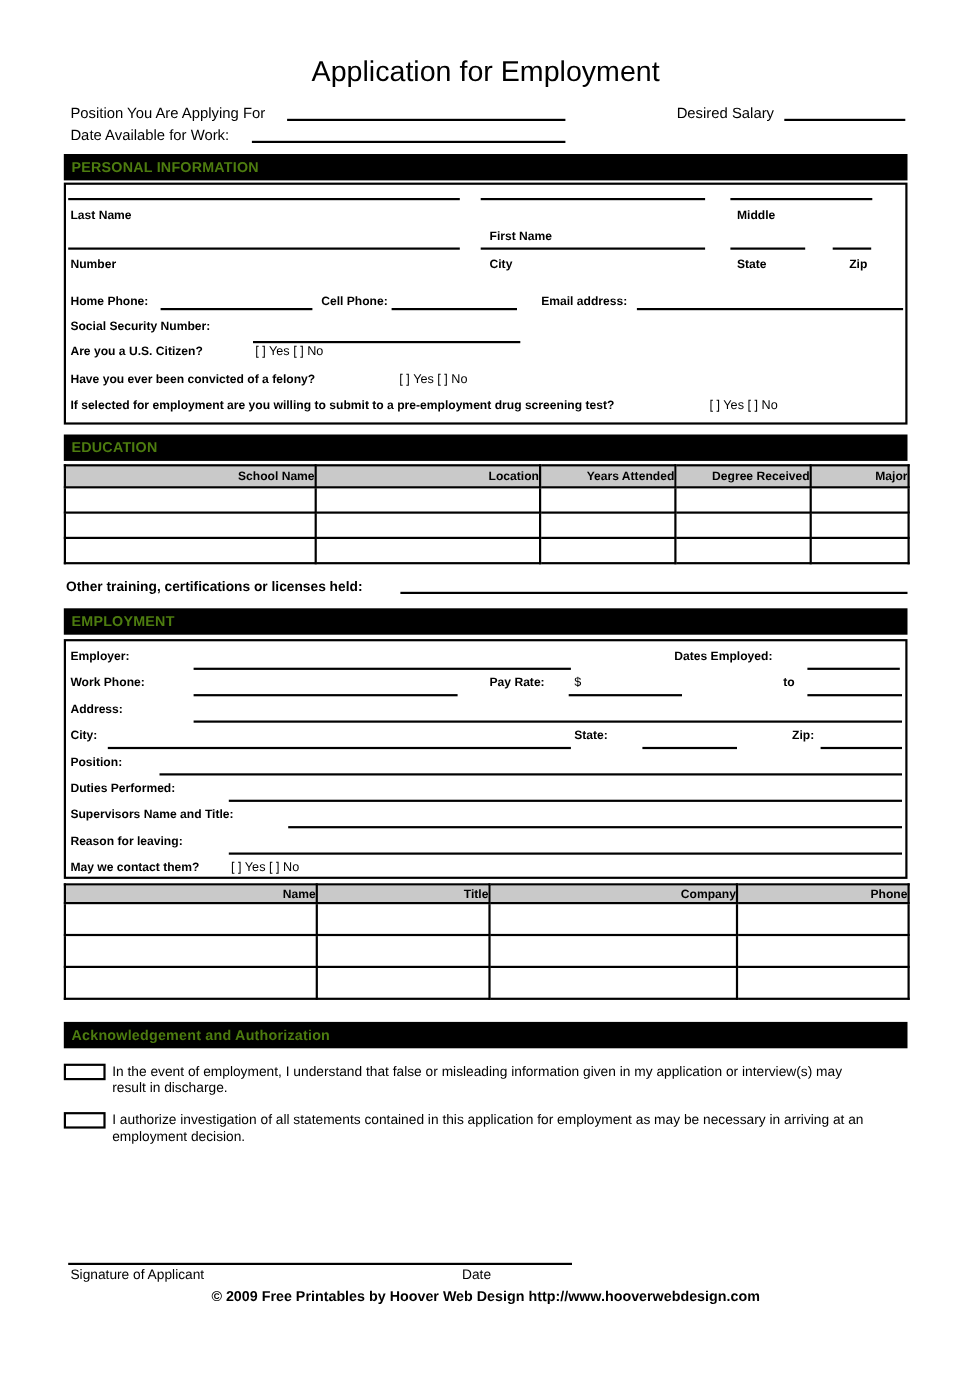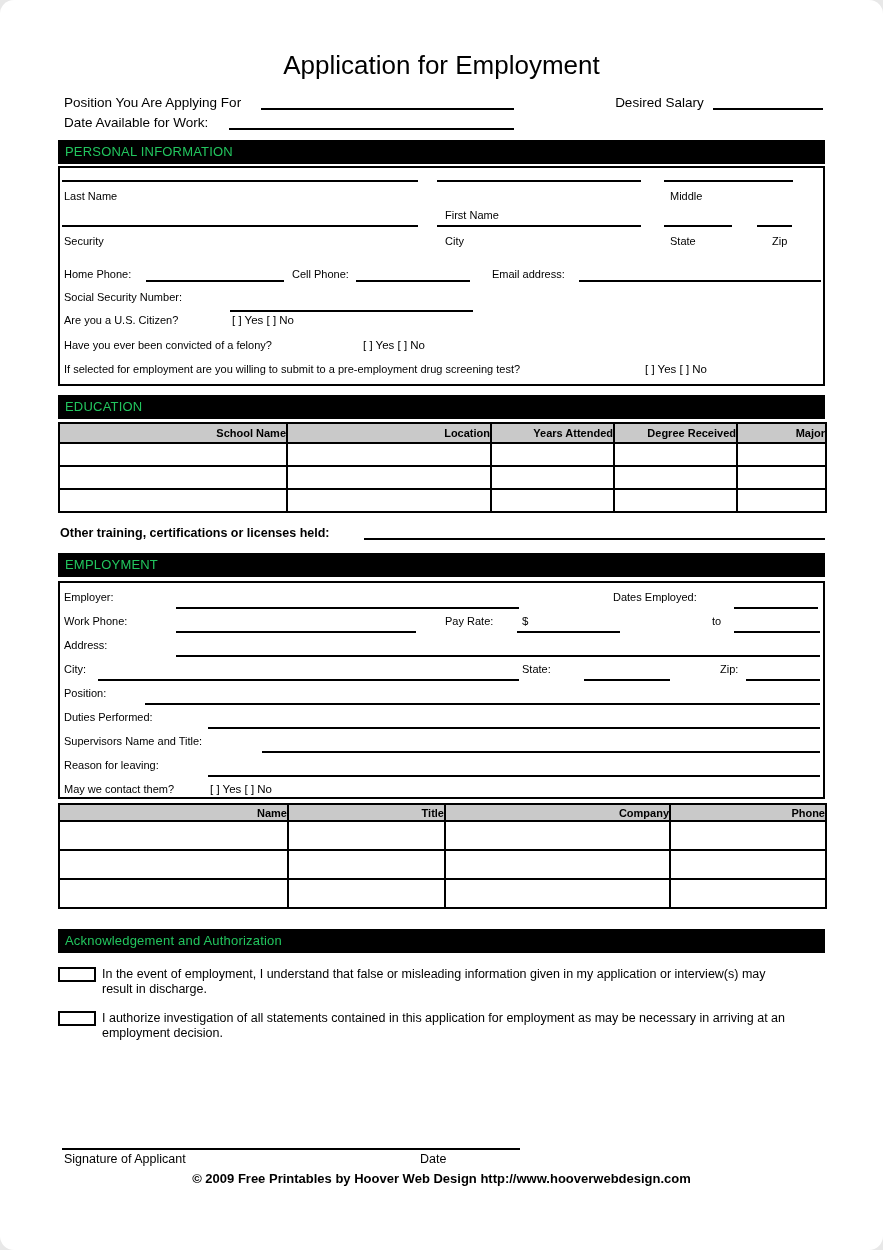--- a/index.html
+++ b/index.html
@@ -2,38 +2,37 @@
 <html><head>
 <meta charset="utf-8">
 <style>
   * { margin:0; padding:0; box-sizing:border-box; }
   html,body { background:#e8e8e8; }
   .page {
     position:relative; width:883px; height:1250px; margin:0 auto;
     background:#ffffff; color:#000;
     font-family:"Liberation Sans", sans-serif;
     overflow:hidden;
-    border-radius:14px;
   }
   .content { position:absolute; left:58px; top:0; width:767px; }
   .title { text-align:center; font-size:26px; font-weight:400; margin-top:48px; line-height:34px; }
 
   .toprow { display:flex; align-items:flex-start; font-size:13.5px; }
   .toprow .lbl { white-space:nowrap; }
   .wl-inline { display:inline-block; height:15px; border-bottom:2px solid #000; }
 
   .sec-bar {
-    background:#000; color:#22c55e; font-weight:normal; font-size:13px;
+    background:#000; color:#4d7c0f; font-weight:bold; font-size:13px;
     height:24px; line-height:24px; padding-left:7px; letter-spacing:.2px;
   }
 
   .fbox { position:relative; border:2px solid #000; background:#fff; }
   .abs { position:absolute; }
   .wl { position:absolute; height:0; border-bottom:2px solid #000; }
-  .bl { font-weight:normal; font-size:11px; white-space:nowrap; }
+  .bl { font-weight:bold; font-size:11px; white-space:nowrap; }
   .yn { font-size:11.5px; white-space:nowrap; }
 
   table { border-collapse:collapse; table-layout:fixed; width:767px; margin-top:3px; }
   th, td { border:2px solid #000; overflow:hidden; }
   th { background:#c9c9c9; font-size:11px; font-weight:bold; height:20px; text-align:right; }
   .edu-table td { height:23px; }
   .ref-table th { height:17px; }
   .ref-table td { height:29px; }
 
   .training-row { display:flex; align-items:flex-end; margin-top:13px; }
@@ -73,21 +72,21 @@
       <div class="wl" style="left:377px; top:12px; width:204px;"></div>
       <div class="wl" style="left:604px; top:12px; width:129px;"></div>
       <span class="abs bl" style="left:4px;   top:22px;">Last Name</span>
       <span class="abs bl" style="left:385px; top:22px;margin-top:19px;">First Name</span>
       <span class="abs bl" style="left:610px; top:22px;">Middle</span>
 
       <div class="wl" style="left:2px;   top:57px; width:356px;"></div>
       <div class="wl" style="left:377px; top:57px; width:204px;"></div>
       <div class="wl" style="left:604px; top:57px; width:68px;"></div>
       <div class="wl" style="left:697px; top:57px; width:35px;"></div>
-      <span class="abs bl" style="left:4px;   top:67px;">Security</span>
+      <span class="abs bl" style="left:4px;   top:67px;">Number</span>
       <span class="abs bl" style="left:385px; top:67px;">City</span>
       <span class="abs bl" style="left:610px; top:67px;">State</span>
       <span class="abs bl" style="left:712px; top:67px;">Zip</span>
 
       <span class="abs bl" style="left:4px;   top:100px;">Home Phone:</span>
       <div class="wl" style="left:86px;  top:112px; width:138px;"></div>
       <span class="abs bl" style="left:232px; top:100px;">Cell Phone:</span>
       <div class="wl" style="left:296px; top:112px; width:114px;"></div>
       <span class="abs bl" style="left:432px; top:100px;">Email address:</span>
       <div class="wl" style="left:519px; top:112px; width:242px;"></div>

